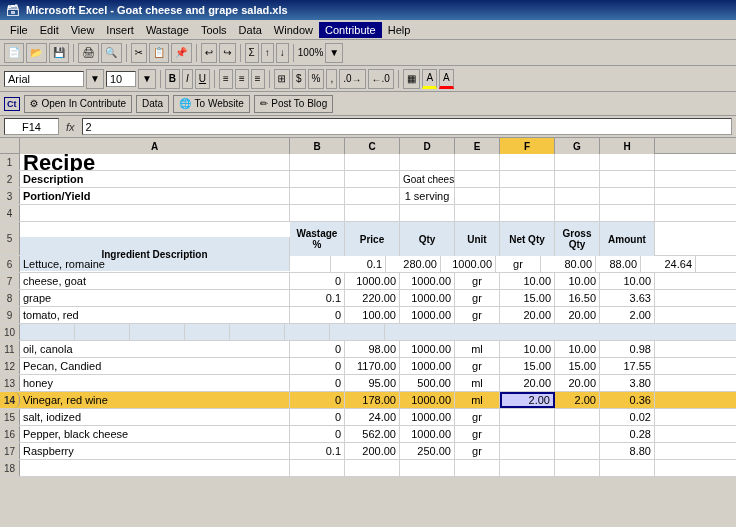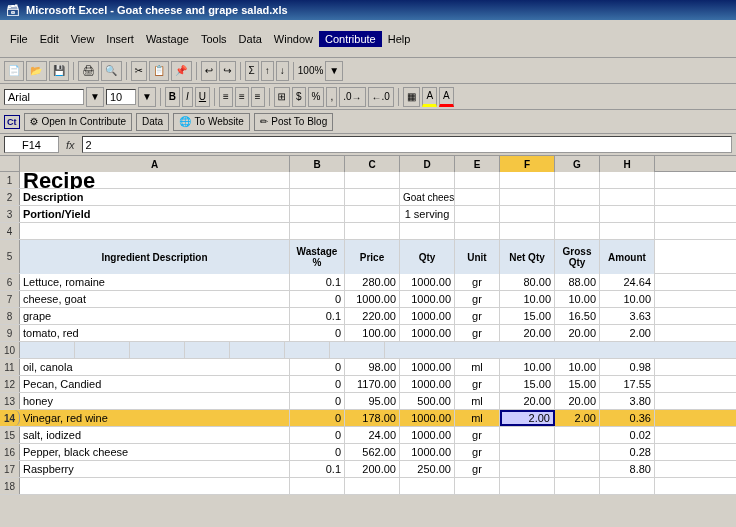--- a/index.html
+++ b/index.html
@@ -16,21 +16,21 @@
       align-items: center;
       gap: 6px;
       height: 20px;
     }
 
     
     .menu-bar {
       background: #d4d0c8;
       display: flex;
       align-items: center;
-      height: 38px;
+      height: 20px;
       padding: 0 4px;
       border-bottom: 1px solid #999;
     }
     .menu-item {
       padding: 2px 6px;
       font-size: 11px;
       cursor: pointer;
       color: #000;
     }
 
@@ -337,21 +337,21 @@
       <div class="cell" style="width:55px;"></div>
       <div class="cell" style="width:55px;"></div>
       <div class="cell" style="width:45px;"></div>
       <div class="cell" style="width:55px;"></div>
       <div class="cell" style="width:45px;"></div>
       <div class="cell" style="width:55px;"></div>
     </div>
 
     <div class="sheet-row" style="height:34px;">
       <div class="row-num">5</div>
-      <div class="cell header-style" style="width:270px;height:34px;">
+      <div class="cell header-style" style="width:270px;height:34px;margin-top:15px;">
         <span>Ingredient Description</span>
       </div>
       <div class="cell header-style" style="width:55px;height:34px;">
         <span>Wastage %</span>
       </div>
       <div class="cell header-style" style="width:55px;height:34px;">
         <span>Price</span>
       </div>
       <div class="cell header-style" style="width:55px;height:34px;">
         <span>Qty</span>
@@ -366,21 +366,21 @@
         <span>Gross Qty</span>
       </div>
       <div class="cell header-style" style="width:55px;height:34px;">
         <span>Amount</span>
       </div>
     </div>
 
     <div id="data-rows">
         <div class="sheet-row">
           <div class="row-num">6</div>
-          <div class="cell" style="width: 270px;">Lettuce, romaine</div>
+          <div class="cell" style="width: 311px;">Lettuce, romaine</div>
           <div class="cell right" style="width: 55px;">0.1</div>
           <div class="cell right" style="width: 55px;">280.00</div>
           <div class="cell right" style="width: 55px;">1000.00</div>
           <div class="cell center" style="width: 45px;">gr</div>
           <div class="cell right" style="width: 55px;">80.00</div>
           <div class="cell right" style="width: 45px;">88.00</div>
           <div class="cell right" style="width: 55px;">24.64</div>
         </div>
         <div class="sheet-row">
           <div class="row-num">7</div>

